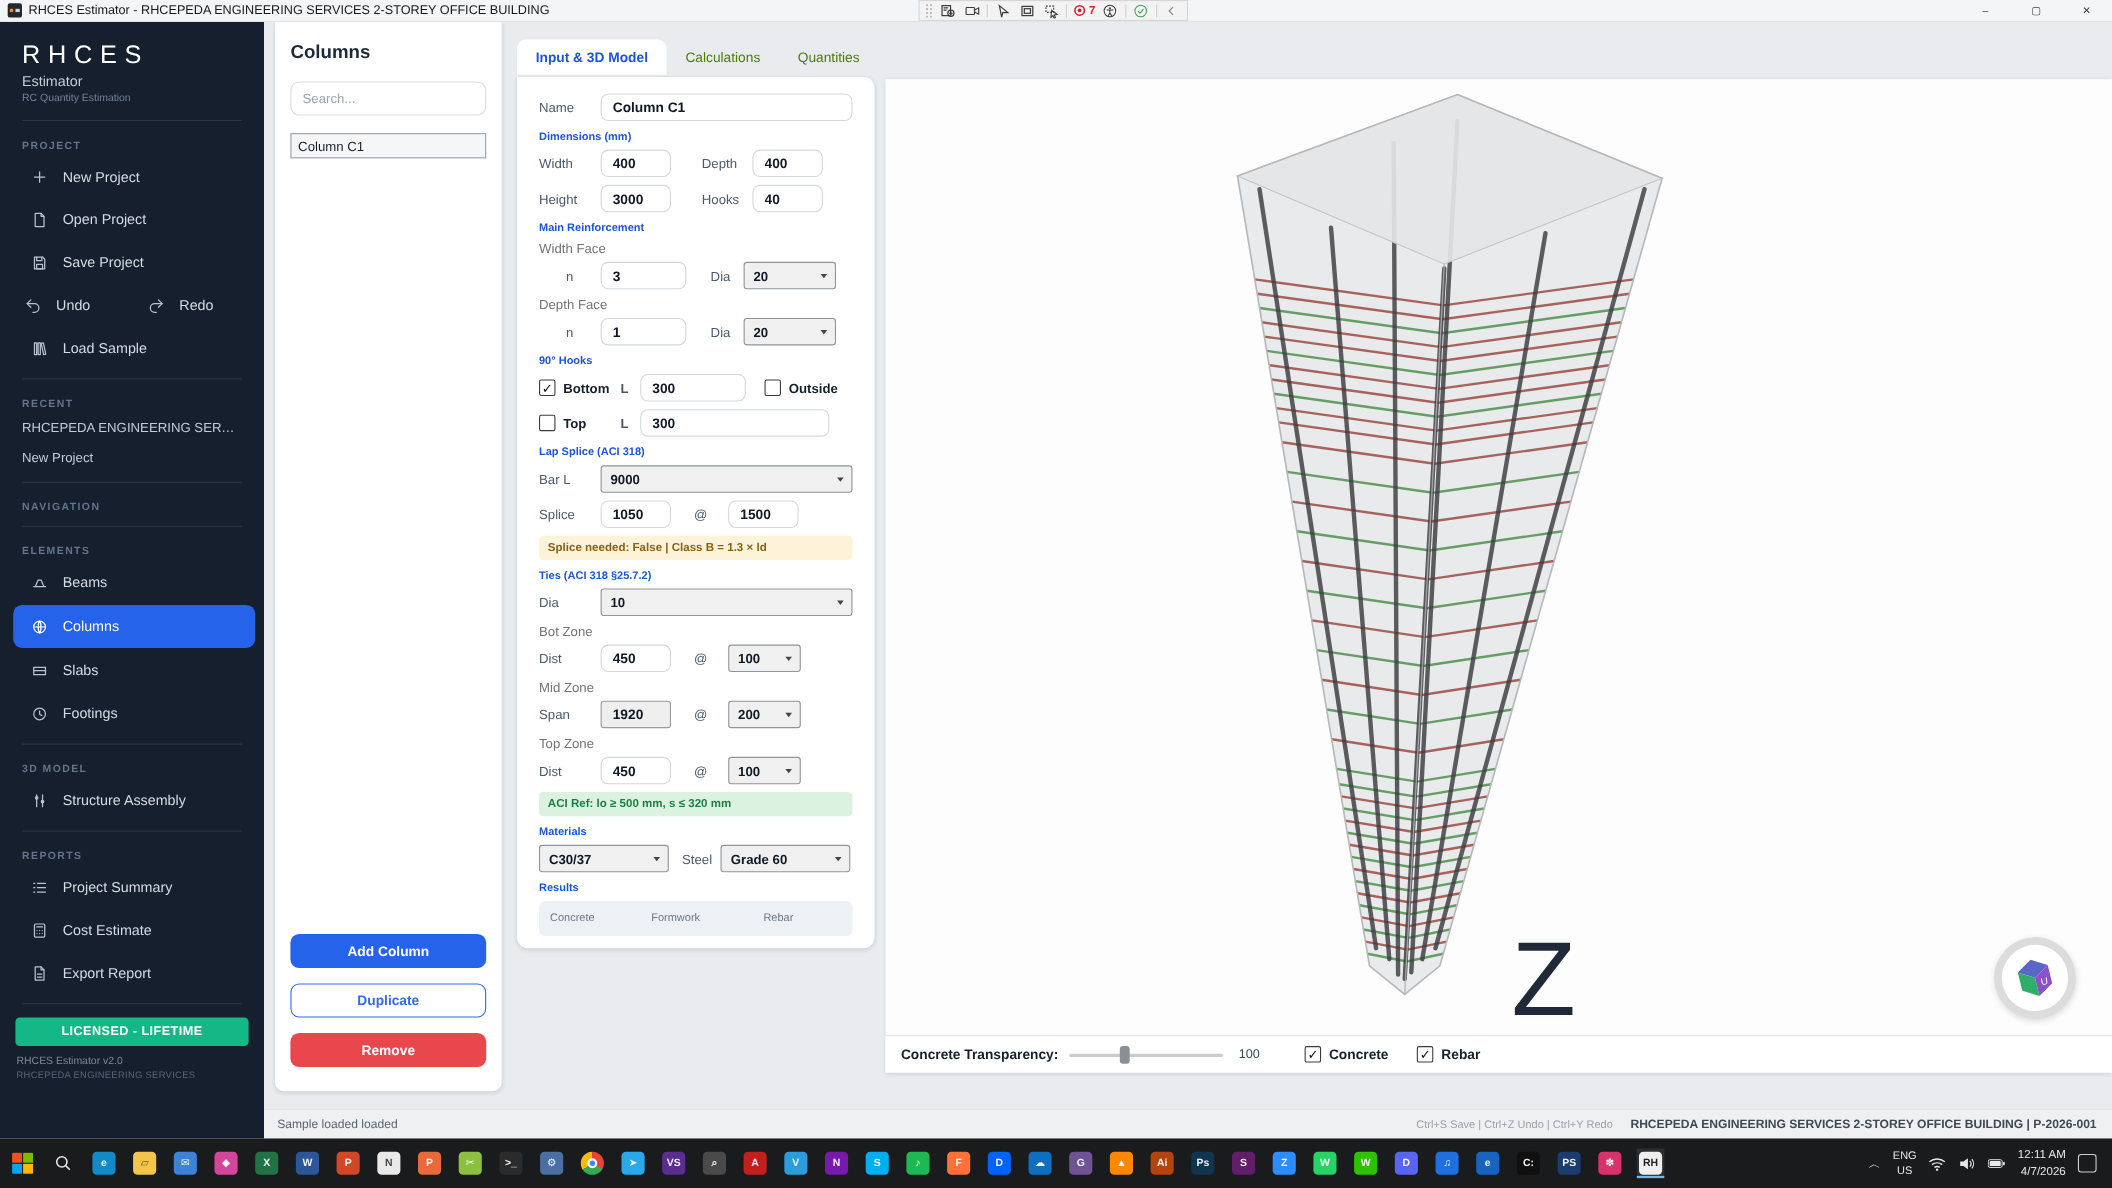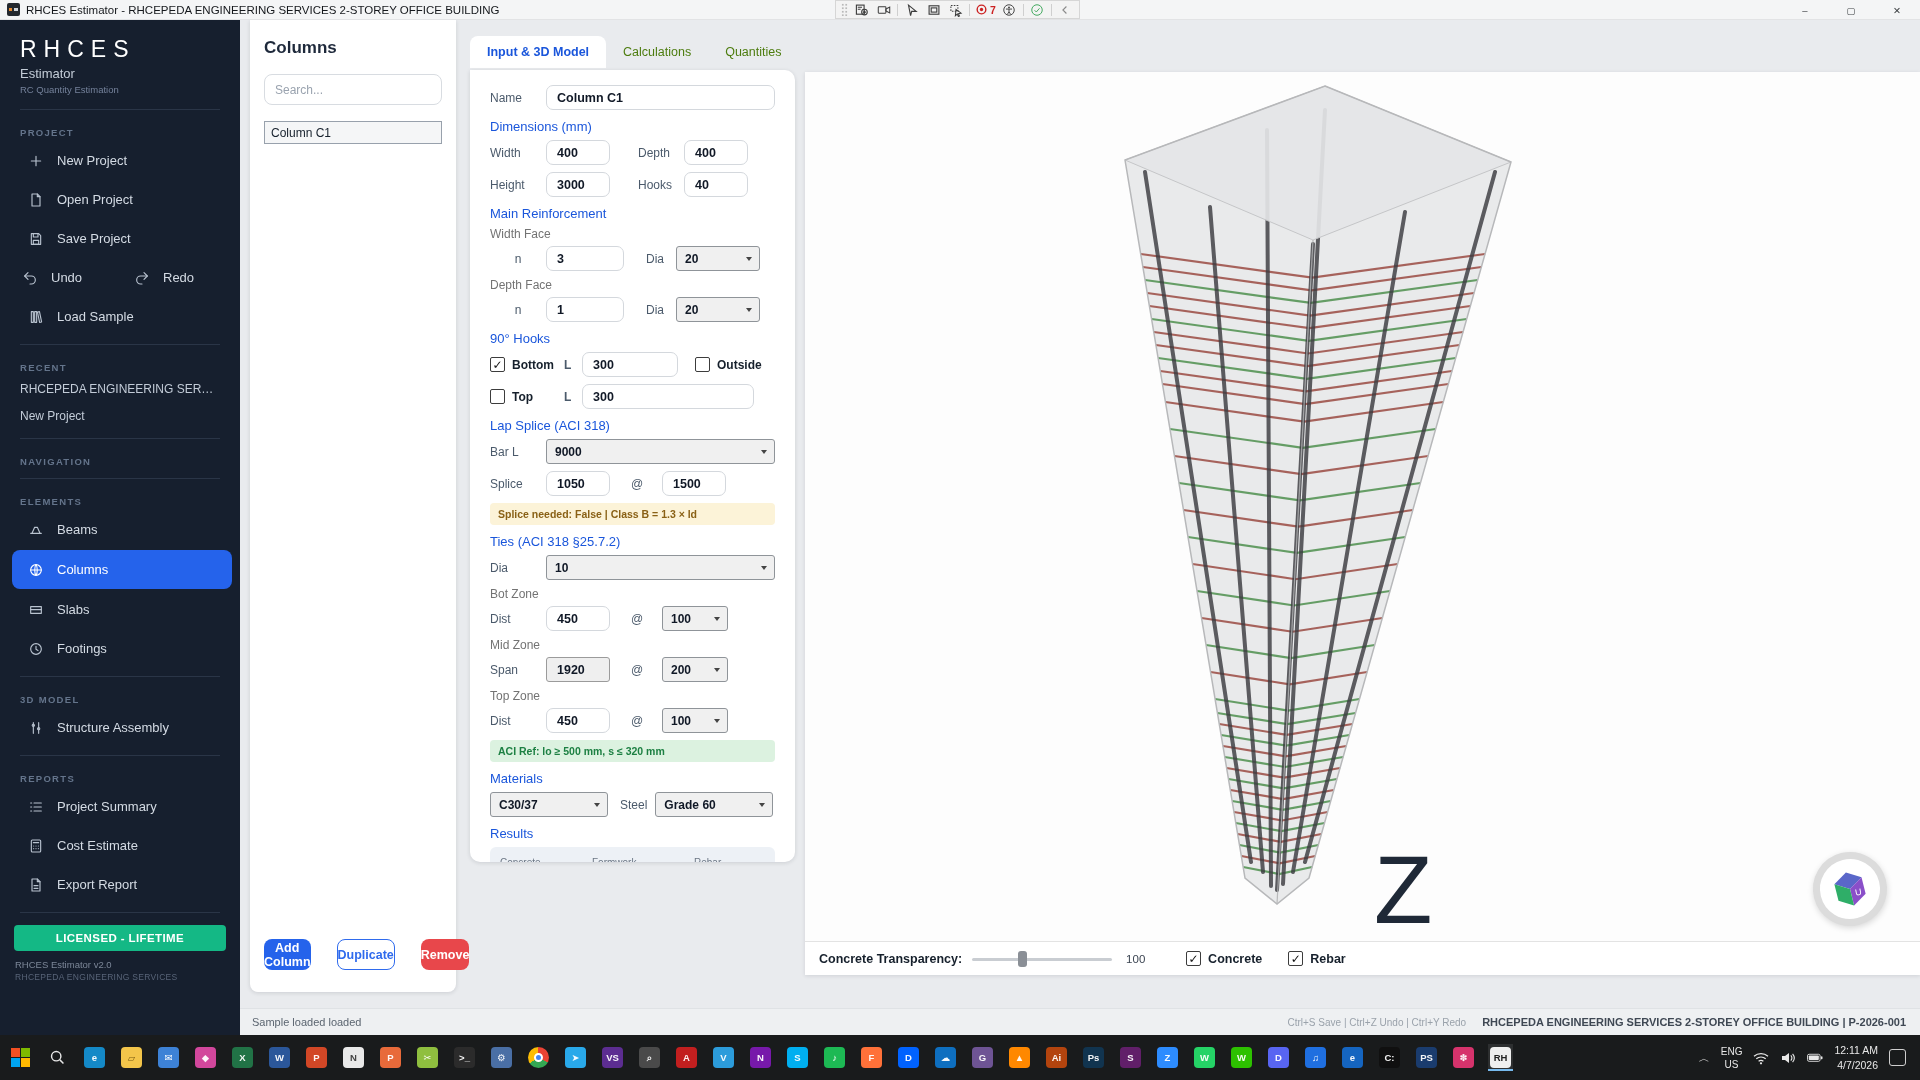--- a/index.html
+++ b/index.html
@@ -44,41 +44,41 @@
   .sfoot-v{font-size:9.5px;color:#7c8798}
   .sfoot-c{font-size:8.5px;color:#586478;margin-top:2px;letter-spacing:.3px}
 
   
   .panel{position:absolute;left:250px;top:20px;width:206px;height:972px;background:#fff;box-shadow:0 1px 4px rgba(25,35,50,.14);border-radius:0 0 8px 8px;display:flex;flex-direction:column;padding:18px 14px 10px;z-index:4}
   .panel-title{font-size:17px;font-weight:bold;color:#1e293b;margin-bottom:16px}
   .search{height:31px;border:1px solid #d8dce1;border-radius:8px;padding:0 10px;font-size:12px;color:#6b7280;width:100%;outline:none;background:#fff}
   .search::placeholder{color:#9aa3af}
   .plist{margin-top:16px}
   .plist-item{height:23px;border:1px solid #98a1ac;background:#f5f6f7;font-size:12px;color:#16202c;display:flex;align-items:center;padding:0 6px;cursor:pointer}
-  .panel-btns{margin-top:auto;display:flex;gap:26px;padding-bottom:12px}
+  .panel-btns{margin-top:auto;display:flex;flex-direction:column;gap:14px;padding-bottom:12px}
   .btn{height:31px;border-radius:8px;font-size:12.5px;font-weight:bold;display:flex;align-items:center;justify-content:center;cursor:pointer;border:none}
   .btn-add{background:#2563eb;color:#fff}
   .btn-dup{background:#fff;border:1.5px solid #2f6bed;color:#2f6bed}
   .btn-rem{background:#e8474b;color:#fff}
 
   
   .tabs{position:absolute;left:470px;top:36px;height:34px;display:flex;align-items:flex-start;z-index:3}
   .tab{padding:9px 17px;font-size:12.5px;color:#4d7c0f;cursor:pointer;white-space:nowrap}
   .tab.active{background:#fff;color:#1a56db;font-weight:bold;border-radius:8px 8px 0 0}
   .form-card{position:absolute;left:470px;top:70px;width:325px;height:792px;background:#fff;border-radius:0 10px 10px 10px;box-shadow:0 1px 4px rgba(25,35,50,.14);padding:15px 20px 10px;overflow:hidden;z-index:3}
   .frow{display:flex;align-items:center;margin-bottom:7px}
   .flabel{font-size:12px;color:#4b5a6b;width:56px;flex:none}
   .flabel-n{width:56px;flex:none;font-size:12px;color:#4b5a6b;text-align:center}
   .fat{width:22px;flex:none;text-align:center;font-size:12px;color:#4b5a6b}
   .fl{width:18px;flex:none;font-size:12px;color:#4b5a6b}
   .fin{height:25px;border:1px solid #d4d8dd;border-radius:7px;padding:0 10px;font-size:12.5px;font-weight:bold;color:#101826;background:#fff;outline:none;min-width:0}
   .fin.ro{background:#efefef;border:1px solid #9b9b9b;border-radius:3px}
   .fsel{height:25px;border:1px solid #8f9499;border-radius:3px;background:#f0f0f0;display:flex;align-items:center;justify-content:space-between;padding:0 7px 0 8px;font-size:12px;font-weight:bold;color:#101826;cursor:pointer;min-width:0}
   .chev{width:0;height:0;border-left:3.5px solid transparent;border-right:3.5px solid transparent;border-top:4.5px solid #444;flex:none;margin-left:6px}
-  .fhead{font-size:13px;font-weight:normal;color:#1a56db;margin:9px 0 6px}
+  .fhead{font-size:10px;font-weight:bold;color:#1a56db;margin:9px 0 6px}
   .fsub{font-size:12px;color:#737373;margin:2px 0 5px}
   .fnote{border-radius:4px;font-size:10.5px;font-weight:bold;padding:5px 8px;margin:2px 0 4px}
   .fnote.yellow{background:#fcf3d8;color:#8a6116}
   .fnote.green{background:#dcf2e0;color:#1d8043}
   .ckrow{display:flex;align-items:center;margin-bottom:7px;font-size:12px;color:#16202c;font-weight:bold}
   .ckbox{width:15px;height:15px;border:1.6px solid #3c3c3c;border-radius:2px;background:#fff;display:flex;align-items:center;justify-content:center;font-size:12px;color:#111;cursor:pointer;flex:none}
   .ckbox.checked:before{content:"✓";font-weight:bold;line-height:1}
   .results-box{background:#edf1f6;border-radius:6px;padding:10px 10px 11px;display:grid;grid-template-columns:92px 102px 1fr;row-gap:9px;margin-top:2px}
   .rcell .rl{font-size:10px;color:#6b7684}
 

